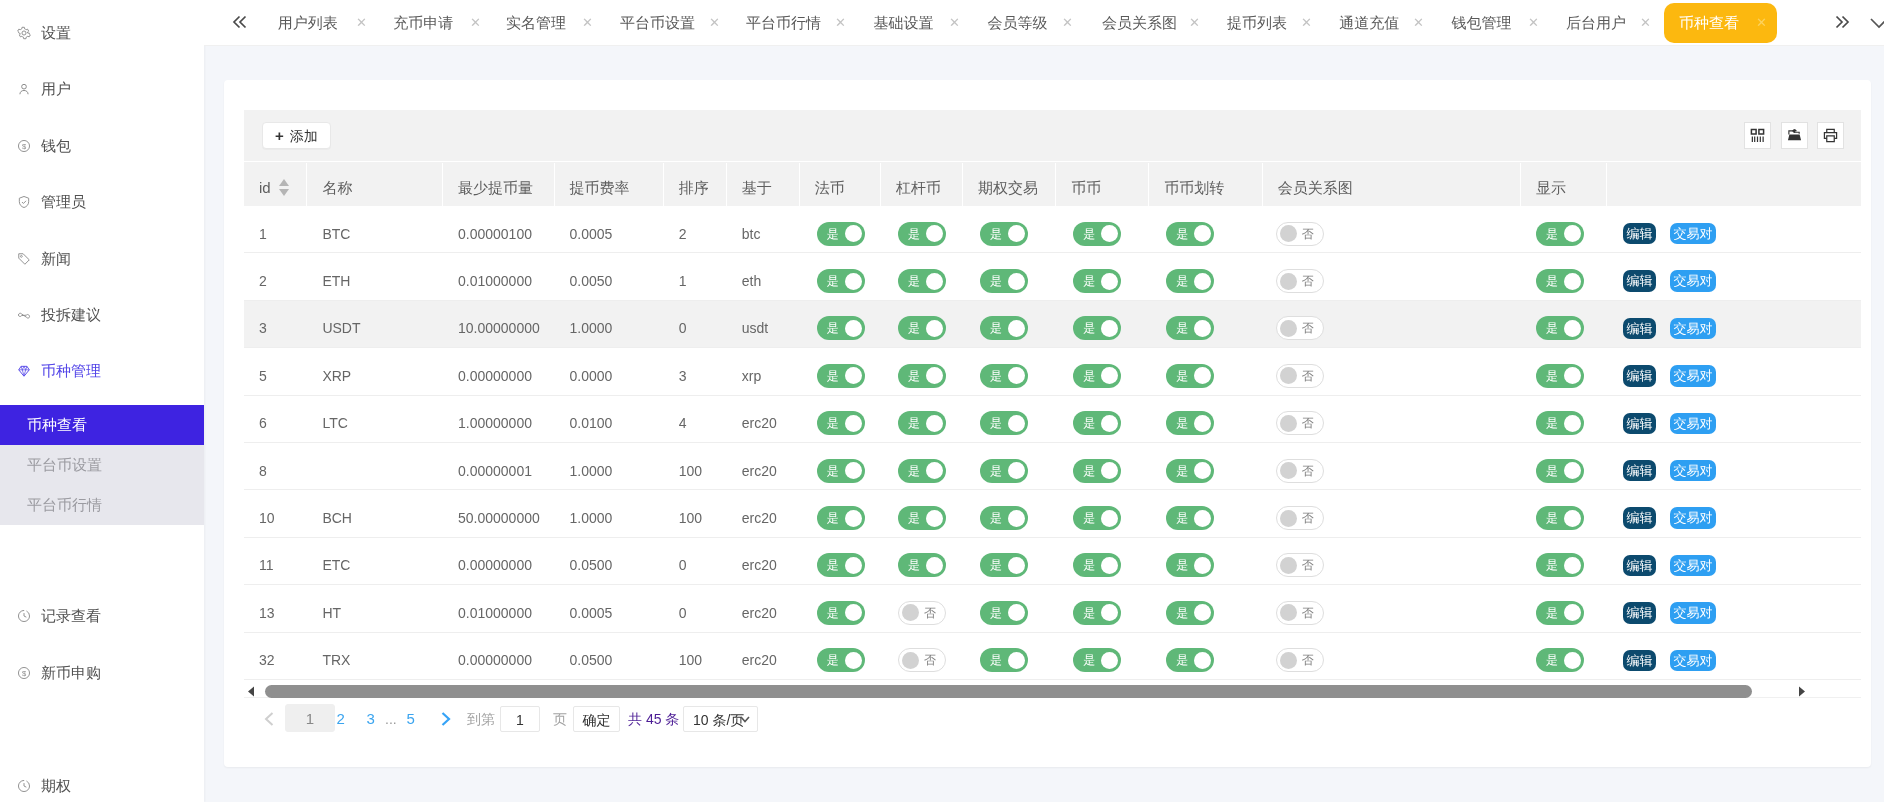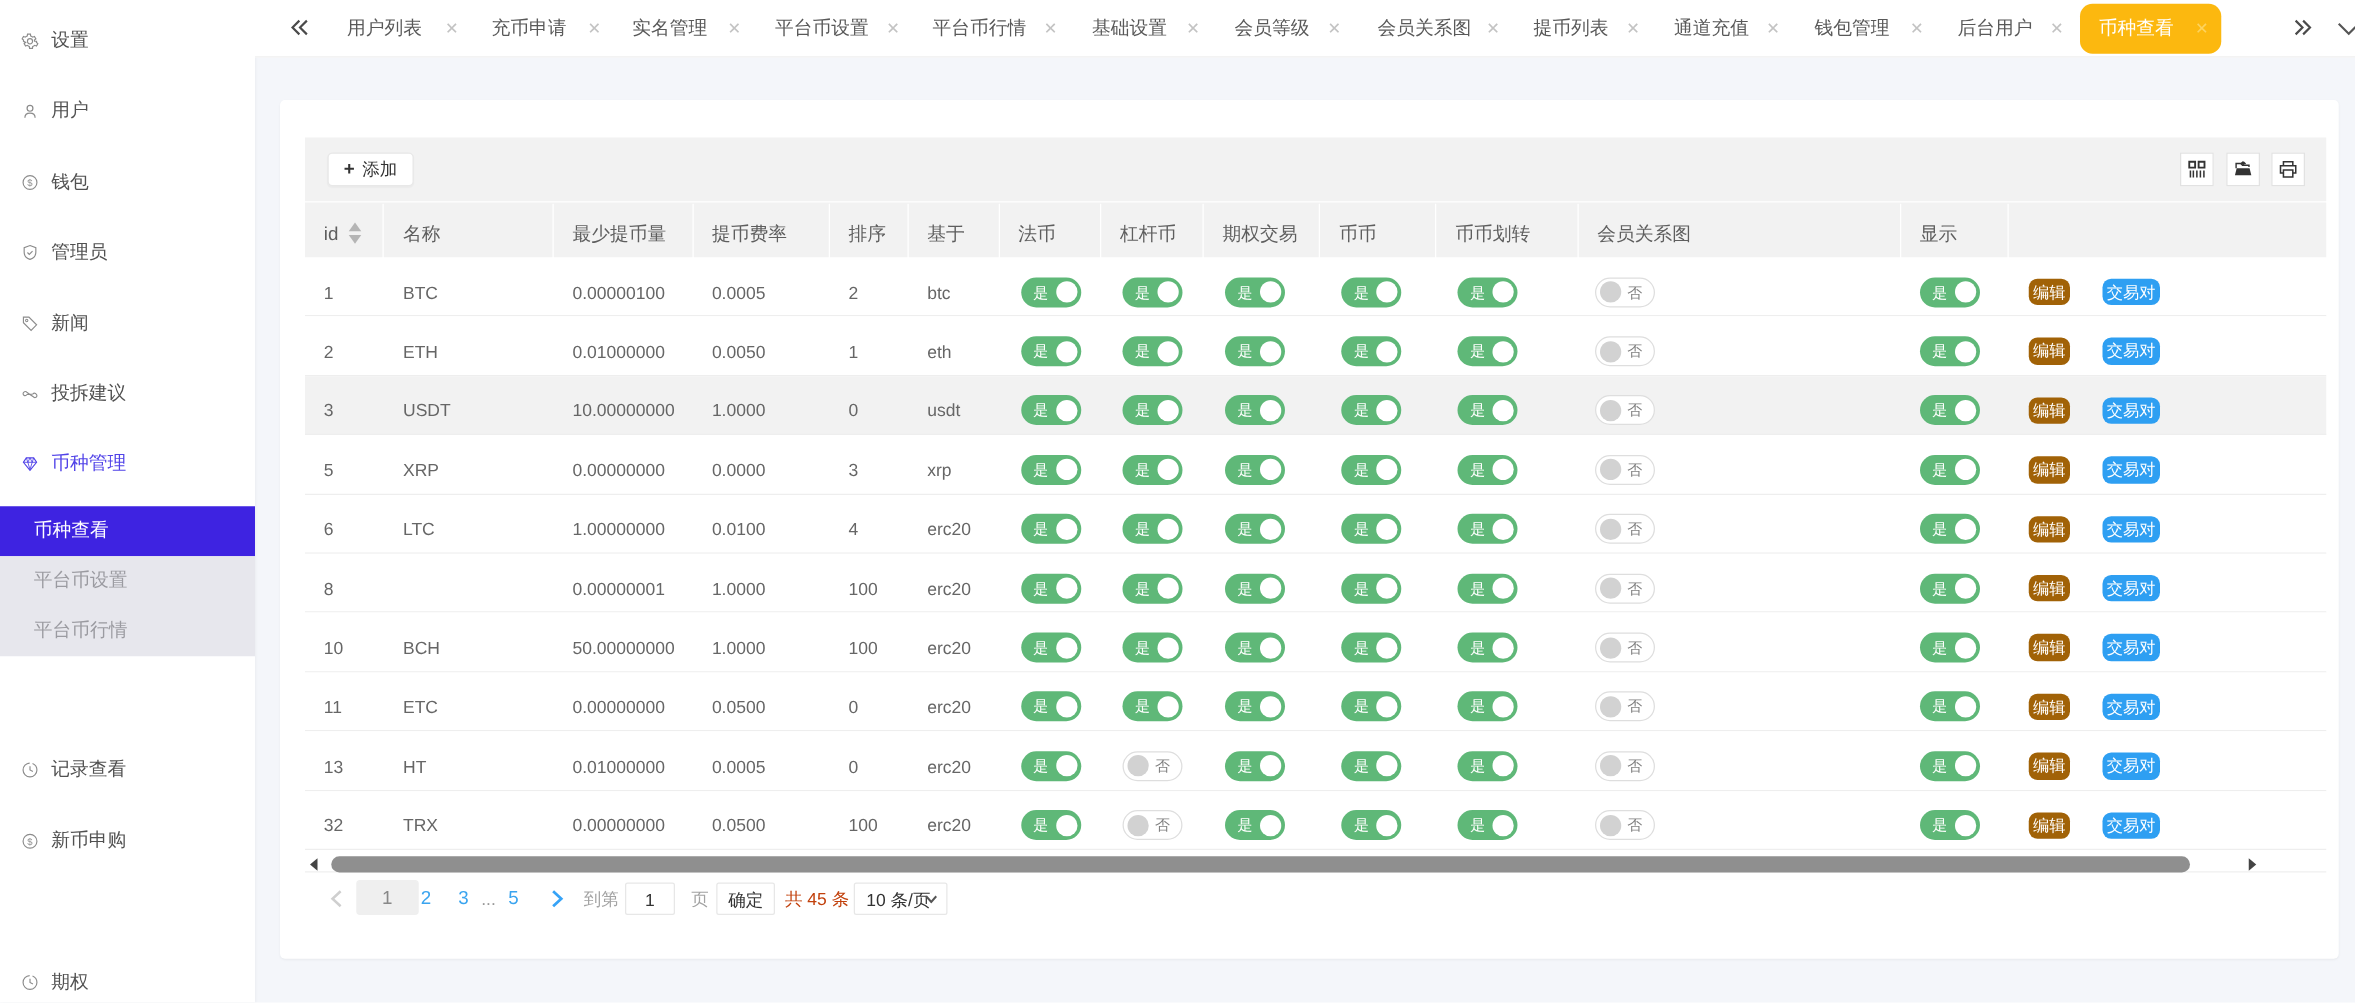--- a/index.html
+++ b/index.html
@@ -37,21 +37,21 @@
 .td{position:absolute;top:0;height:100%;padding-left:15px;padding-top:9px;font-size:14px;color:#666;display:flex;align-items:center;white-space:nowrap;overflow:hidden;}
 
 .sw{position:relative;display:inline-block;width:48px;height:24px;border-radius:12px;flex:none;}
 .sw.on{background:#5FB878;}
 .sw.on i{position:absolute;left:10px;top:50%;margin-top:-6px;line-height:12px;font-style:normal;font-size:12px;color:#fff;}
 .sw.on b{position:absolute;right:3px;top:3.5px;width:17px;height:17px;border-radius:50%;background:#fff;}
 .sw.off{background:#fff;border:1px solid #dedede;}
 .sw.off i{position:absolute;right:9px;top:50%;margin-top:-6px;line-height:12px;font-style:normal;font-size:12px;color:#808080;}
 .sw.off b{position:absolute;left:3px;top:2.5px;width:17px;height:17px;border-radius:50%;background:#d2d2d2;}
 .btn{display:inline-block;height:21.5px;line-height:21.5px;border-radius:7px;color:#fff;font-size:13px;padding:0 3.5px;flex:none;}
-.b1{background:#a16207;margin-right:26px;}
+.b1{background:#0c4a6e;margin-right:14px;}
 .b2{background:#2e9ff2;}
 
 .caret{display:inline-block;position:relative;width:11px;height:17px;margin-left:8px;vertical-align:-3px;}
 .caret:before{content:"";position:absolute;left:0;top:0;border:5.5px solid transparent;border-bottom-color:#b5b5b5;border-top-width:0;border-bottom-width:7px;}
 .caret:after{content:"";position:absolute;left:0;bottom:0;border:5.5px solid transparent;border-top-color:#b5b5b5;border-bottom-width:0;border-top-width:7px;}
 
 #hscroll{position:absolute;left:20px;top:601px;width:1617px;height:17px;border-bottom:1px solid #f0f0f0;}
 #hthumb{position:absolute;left:21px;top:4px;width:1487px;height:13px;background:#8f8f8f;border-radius:6.5px;}
 
 #pager{position:absolute;left:20px;top:618px;width:1617px;height:48px;font-size:14px;}
@@ -793,17 +793,17 @@
 <div class="pg" style="left:122.5px;color:#3aa4ef;font-size:15px;">3</div>
 <div class="pg" style="left:141px;color:#999;">...</div>
 <div class="pg" style="left:162.5px;color:#3aa4ef;font-size:15px;">5</div>
 <svg style="position:absolute;left:196px;top:13px" width="12" height="16" viewBox="0 0 12 16">
         <path d="M2.5 2L9 8l-6.5 6" fill="none" stroke="#36a3f7" stroke-width="2.2"></path>
       </svg>
 <div class="pg" style="left:223px;color:#a3a3a3;">到第</div>
 <div class="pg pgbox" style="left:256px;width:40px;border-radius:2px;">1</div>
 <div class="pg" style="left:309px;color:#a3a3a3;">页</div>
 <div class="pg pgbox" style="left:329px;width:47px;border-radius:2px;">确定</div>
-<div class="pg" style="left:384px;color:#c2410c;text-align:right;">共 45 条</div>
+<div class="pg" style="left:384px;color:#4c1d95;text-align:right;">共 45 条</div>
 <div class="pg pgbox" style="left:439px;width:75px;border-radius:2px;text-align:left;padding-left:9px;white-space:nowrap;">10 条/页<svg style="position:absolute;right:7px;top:9px" width="10" height="7" viewBox="0 0 10 7">
           <path d="M1 1l4 4.5L9 1" fill="none" stroke="#555" stroke-width="1.6"></path>
         </svg></div>
 </div>
 </div>
 </body></html>

